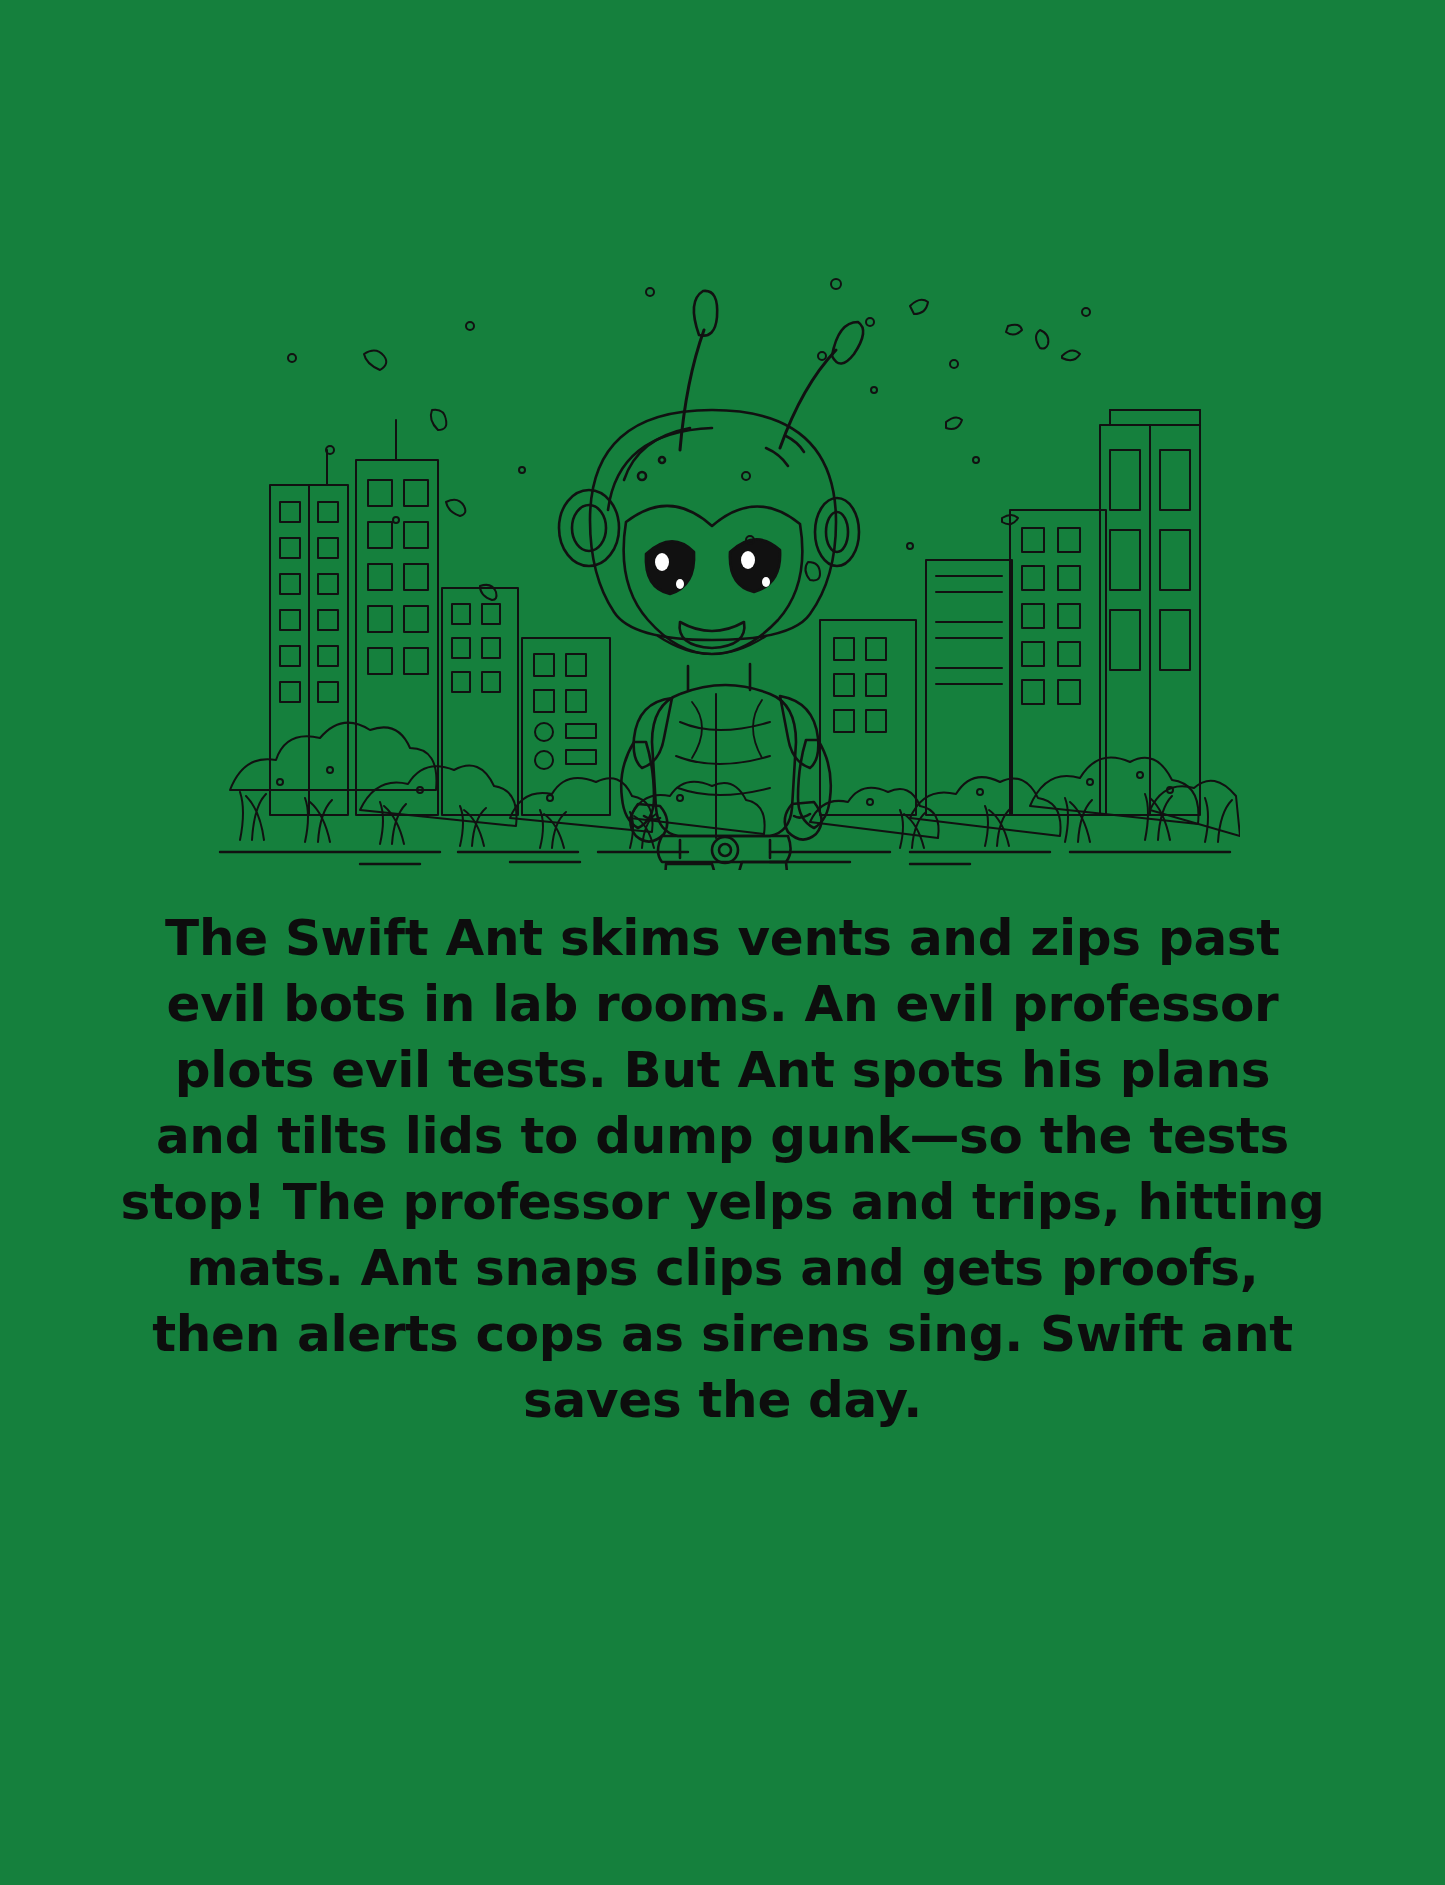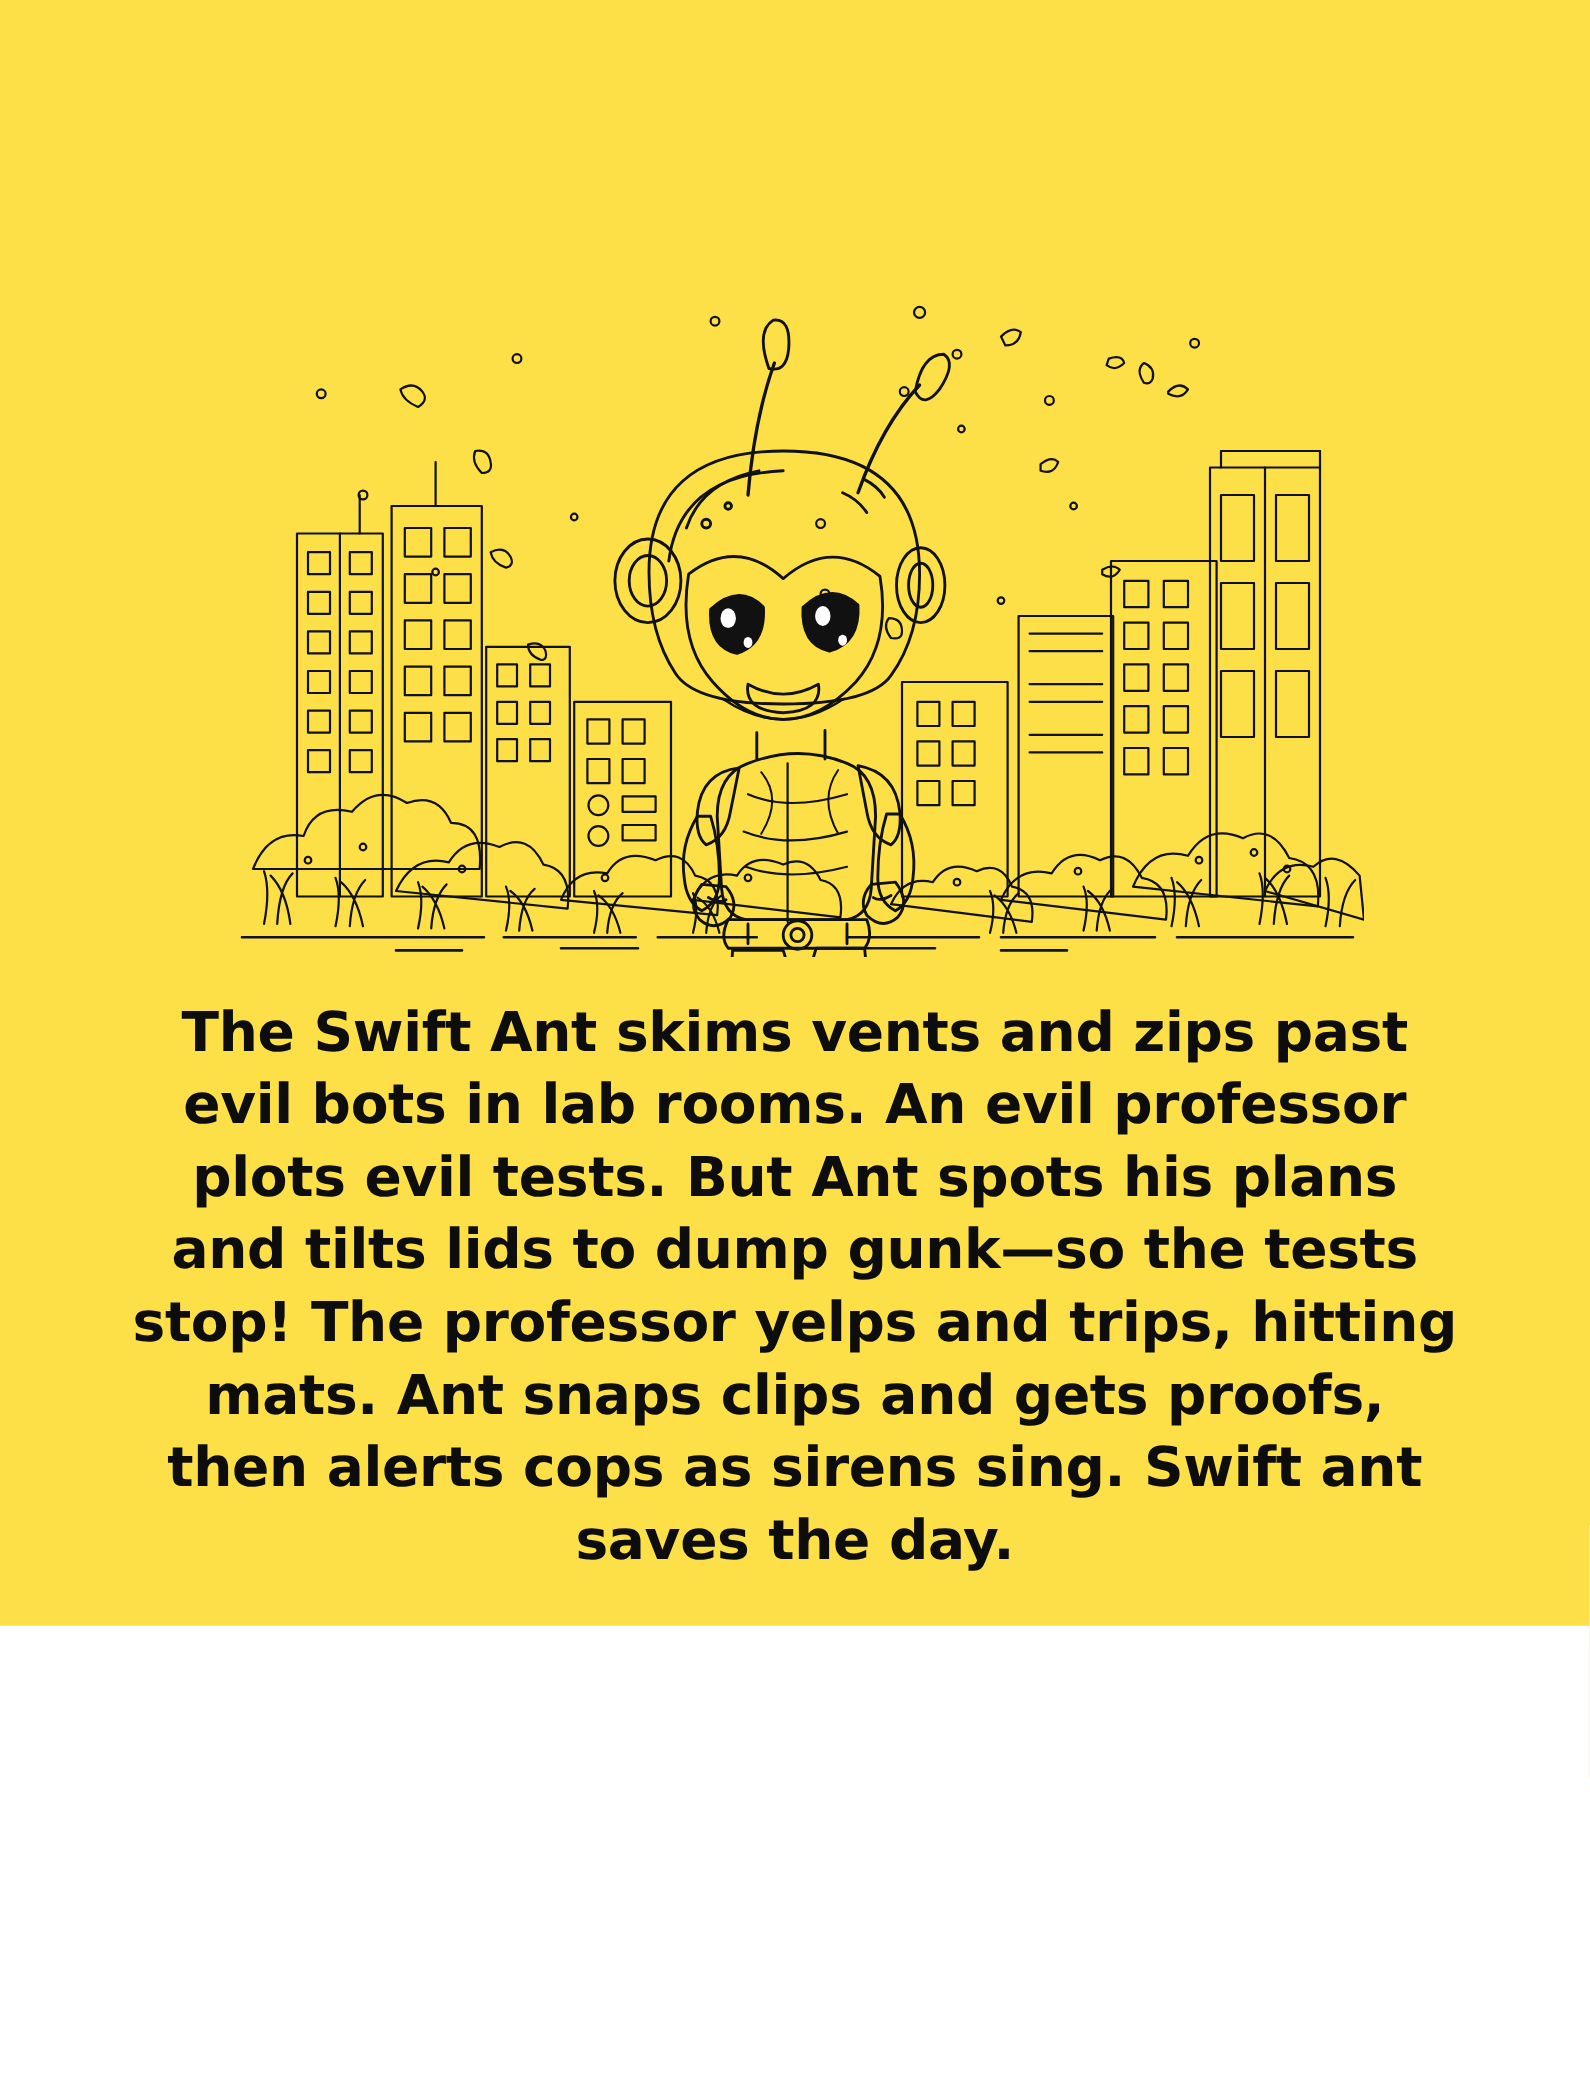--- a/index.html
+++ b/index.html
@@ -10,22 +10,22 @@
   body {
     width: 1445px;
     height: 1885px;
     font-family: "Liberation Sans", sans-serif;
     color: #111111;
     overflow: hidden;
   }
   .page {
     position: relative;
     width: 1445px;
-    height: 1478px;
-    background: #fde047;
+    height: 1885px;
+    background: #15803d;
     box-sizing: border-box;
   }
   .illustration {
     position: absolute;
     left: 210px;
     top: 270px;
     width: 1030px;
     height: 600px;
   }
   .illustration svg {

